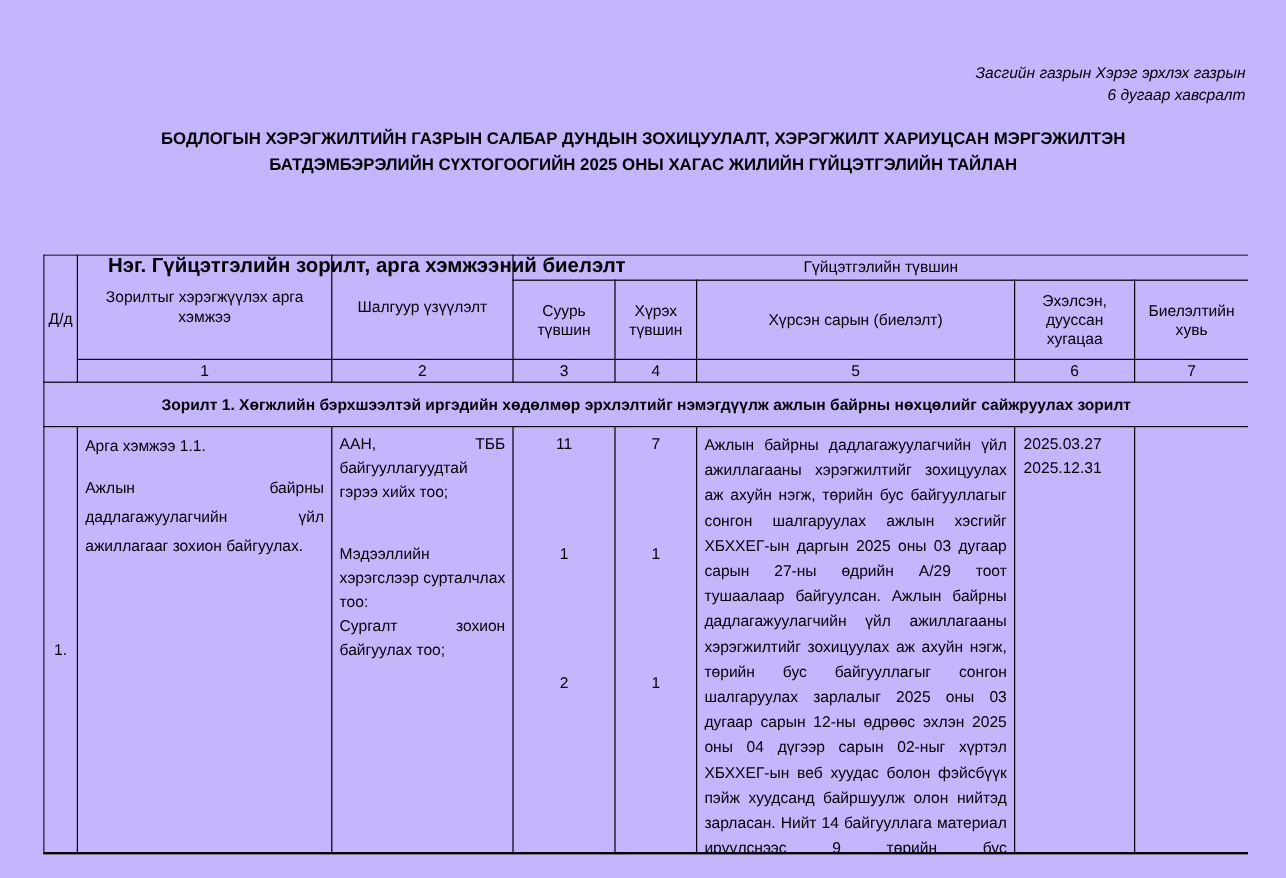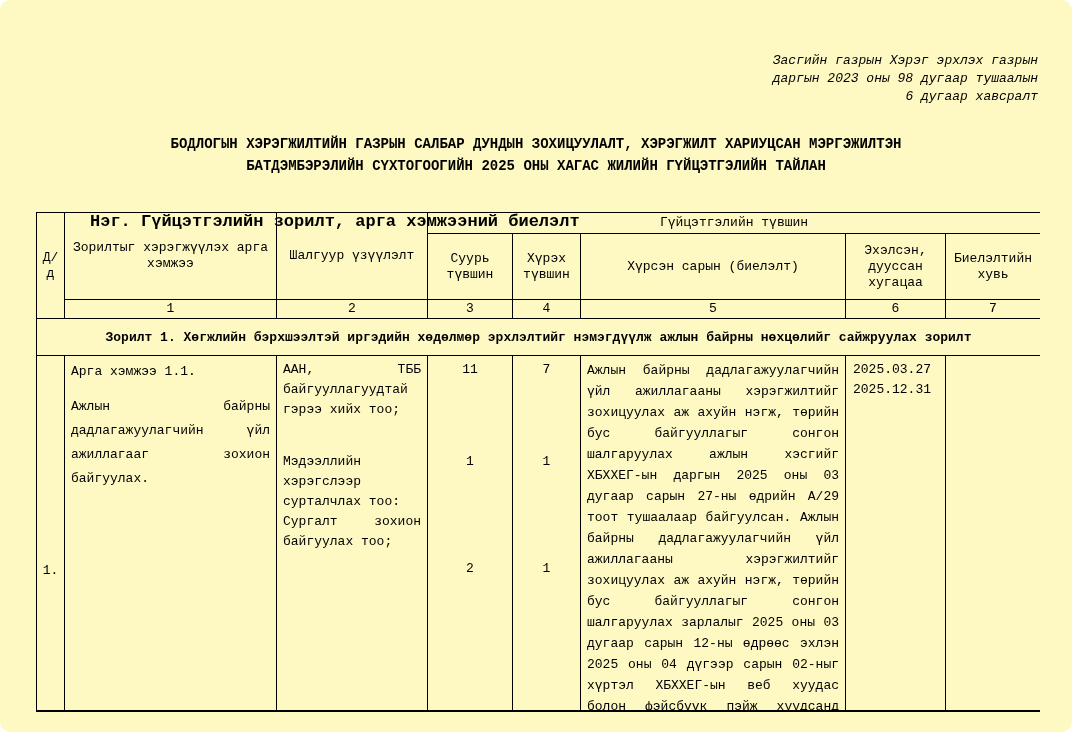--- a/index.html
+++ b/index.html
@@ -1,37 +1,36 @@
 <!DOCTYPE html>
 <html><head>
 <meta charset="utf-8">
 <style>
   html, body { margin: 0; padding: 0; background: #ffffff; }
   .page {
     position: relative;
     width: 1072px;
     height: 732px;
-    background: #fef9c3;
+    background: #c4b5fd;
     color: #000000;
-    font-family: Liberation Mono, monospace;
+    font-family: Liberation Sans, sans-serif;
     overflow: hidden;
-    border-radius: 10px;
   }
   .annotation {
     position: absolute;
     top: 52px;
     right: 34px;
     text-align: right;
     font-style: italic;
     font-size: 13px;
     line-height: 18px;
   }
   .doc-title {
     position: absolute;
-    top: 133px;
+    top: 104px;
     left: 0;
     width: 100%;
     text-align: center;
     font-weight: bold;
     font-size: 14px;
     line-height: 22px;
   }
   .section-heading {
     position: absolute;
     top: 212px;
@@ -107,21 +106,20 @@
   .date-cell { padding: 4px 4px 0 7px !important; }
   .date-cell div { line-height: 20px; }
 </style>
 </head>
 <body>
 
 <div class="page">
 
   <div class="annotation">
     <div>Засгийн газрын Хэрэг эрхлэх газрын</div>
-    <div>даргын 2023 оны 98 дугаар тушаалын</div>
     <div>6 дугаар хавсралт</div>
   </div>
 
   <div class="doc-title">
     <div>БОДЛОГЫН ХЭРЭГЖИЛТИЙН ГАЗРЫН САЛБАР ДУНДЫН ЗОХИЦУУЛАЛТ, ХЭРЭГЖИЛТ ХАРИУЦСАН МЭРГЭЖИЛТЭН</div>
     <div>БАТДЭМБЭРЭЛИЙН СҮХТОГООГИЙН 2025 ОНЫ ХАГАС ЖИЛИЙН ГҮЙЦЭТГЭЛИЙН ТАЙЛАН</div>
   </div>
 
   <div class="section-heading">Нэг. Гүйцэтгэлийн зорилт, арга хэмжээний биелэлт</div>
 

